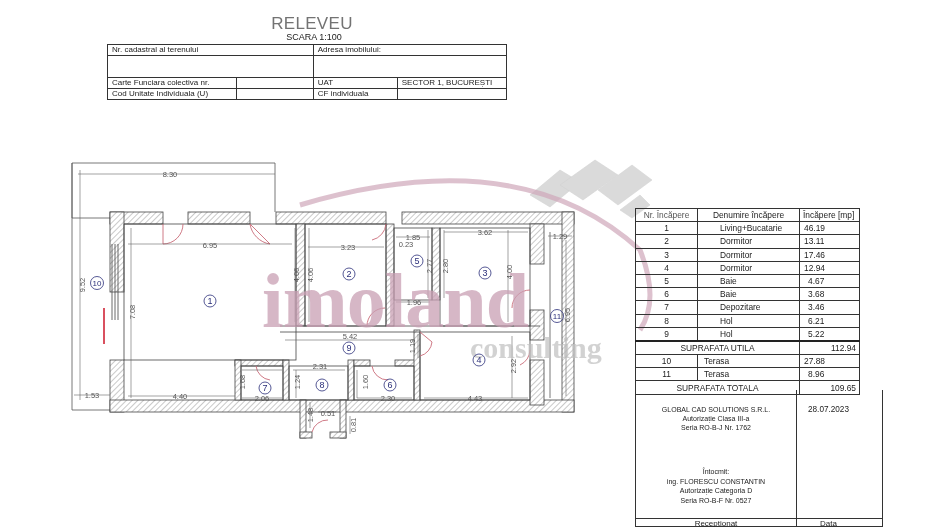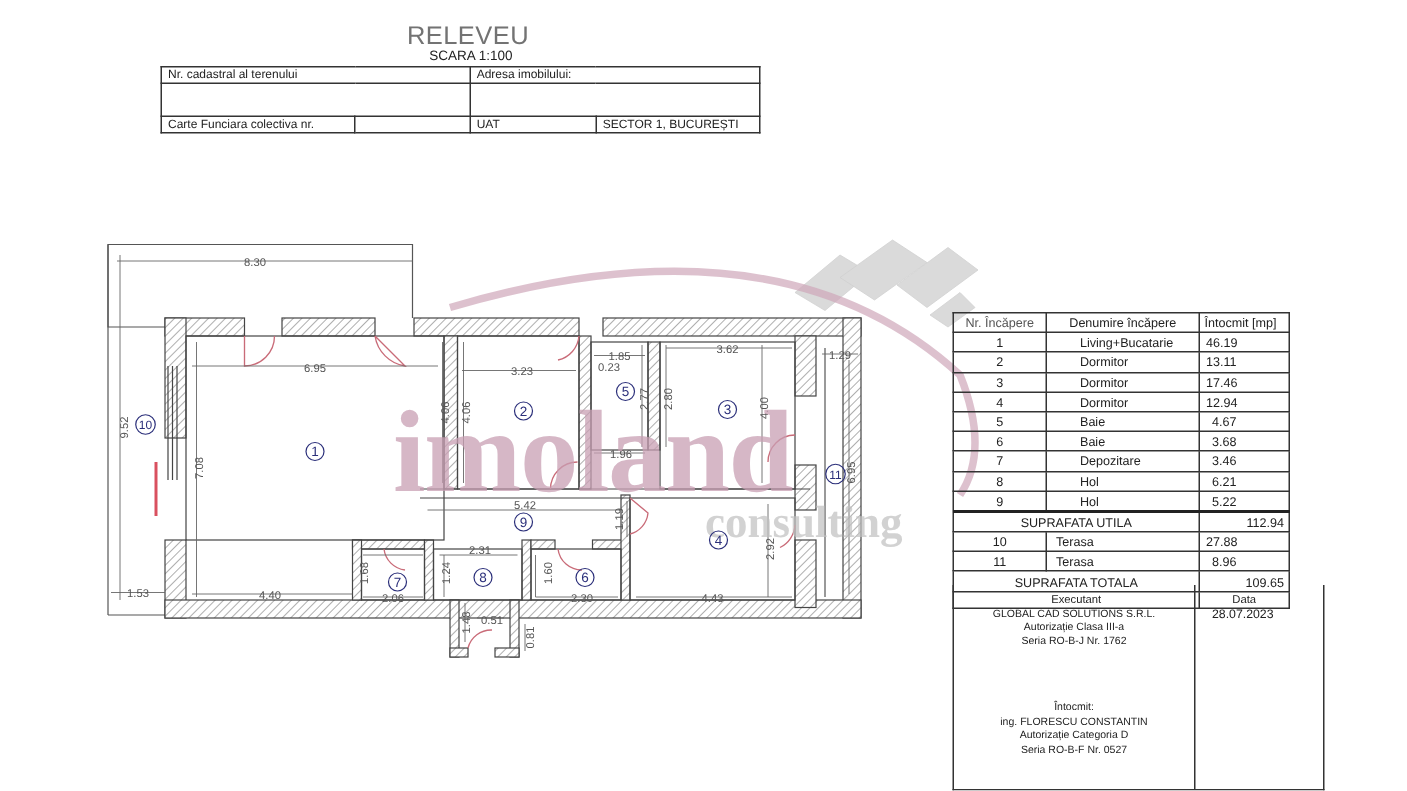--- a/index.html
+++ b/index.html
@@ -39,20 +39,26 @@
   </tr>
   <tr>
     <td colspan="2" class="big"></td>
     <td colspan="2" class="big"></td>
   </tr>
   <tr>
     <td style="width:120px;">Carte Funciara colectiva nr.</td>
     <td></td>
     <td style="width:75px;">UAT</td>
     <td>SECTOR 1, BUCUREȘTI</td>
+  </tr>
+  <tr>
+    <td>Cod Unitate Individuala (U)</td>
+    <td></td>
+    <td>CF individuala</td>
+    <td></td>
   </tr>
 </tbody>
   </table>
 
 <svg class="plan" width="938" height="527" viewBox="0 0 938 527">
   <defs>
     <pattern id="hatch" width="4" height="4" patternUnits="userSpaceOnUse" patternTransform="rotate(45)">
       <rect width="4" height="4" fill="#fff"></rect>
       <line x1="0" y1="0" x2="0" y2="4" stroke="#777" stroke-width="0.8"></line>
     </pattern>
@@ -260,21 +266,21 @@
         <text x="557" y="319" font-size="8">11</text>
       </g>
   </g>
 </svg>
 
 <table class="rooms">
   <tbody>
       <tr>
     <td class="c" style="width:55px;color:#555;">Nr. Încăpere</td>
     <td class="c" style="width:95px;">Denumire încăpere</td>
-    <td>Întocmit [mp]</td>
+    <td>Încăpere [mp]</td>
   </tr>
   <tr>
         <td class="c">1</td>
         <td class="n">Living+Bucatarie</td>
         <td class="a">46.19</td>
       </tr>
   <tr>
         <td class="c">2</td>
         <td class="n">Dormitor</td>
         <td class="a">13.11</td>
@@ -324,35 +330,35 @@
         <td class="a">27.88</td>
       </tr>
   <tr>
         <td class="c">11</td>
         <td style="padding-left:6px;">Terasa</td>
         <td class="a" style="padding-left:8px;">8.96</td>
       </tr>
   <tr>
     <td colspan="2" class="c">SUPRAFATA TOTALA</td>
     <td class="r">109.65</td>
-  </tr>
-  <tr>
-    <td colspan="2" class="c" style="height:10px;line-height:10px;font-size:7.5px;">Executant</td>
-    <td class="c" style="height:10px;line-height:10px;font-size:7.5px;">Data</td>
   </tr>
 </tbody>
   </table>
 
 <div class="exec">
   <div class="divider"></div>
   <div class="c1">
     <div>GLOBAL CAD SOLUTIONS S.R.L.</div>
     <div>Autorizație Clasa III-a</div>
     <div>Seria RO-B-J Nr. 1762</div>
   </div>
   <div class="date">28.07.2023</div>
   <div class="c2">
     <div>Întocmit:</div>
     <div>ing. FLORESCU CONSTANTIN</div>
     <div>Autorizație Categoria D</div>
     <div>Seria RO-B-F Nr. 0527</div>
   </div>
+  <div class="bottomrow">
+    <span style="left:0;width:160px;text-align:center;">Receptionat</span>
+    <span style="left:160px;width:65px;text-align:center;">Data</span>
+  </div>
 </div>
 
 </body></html>

